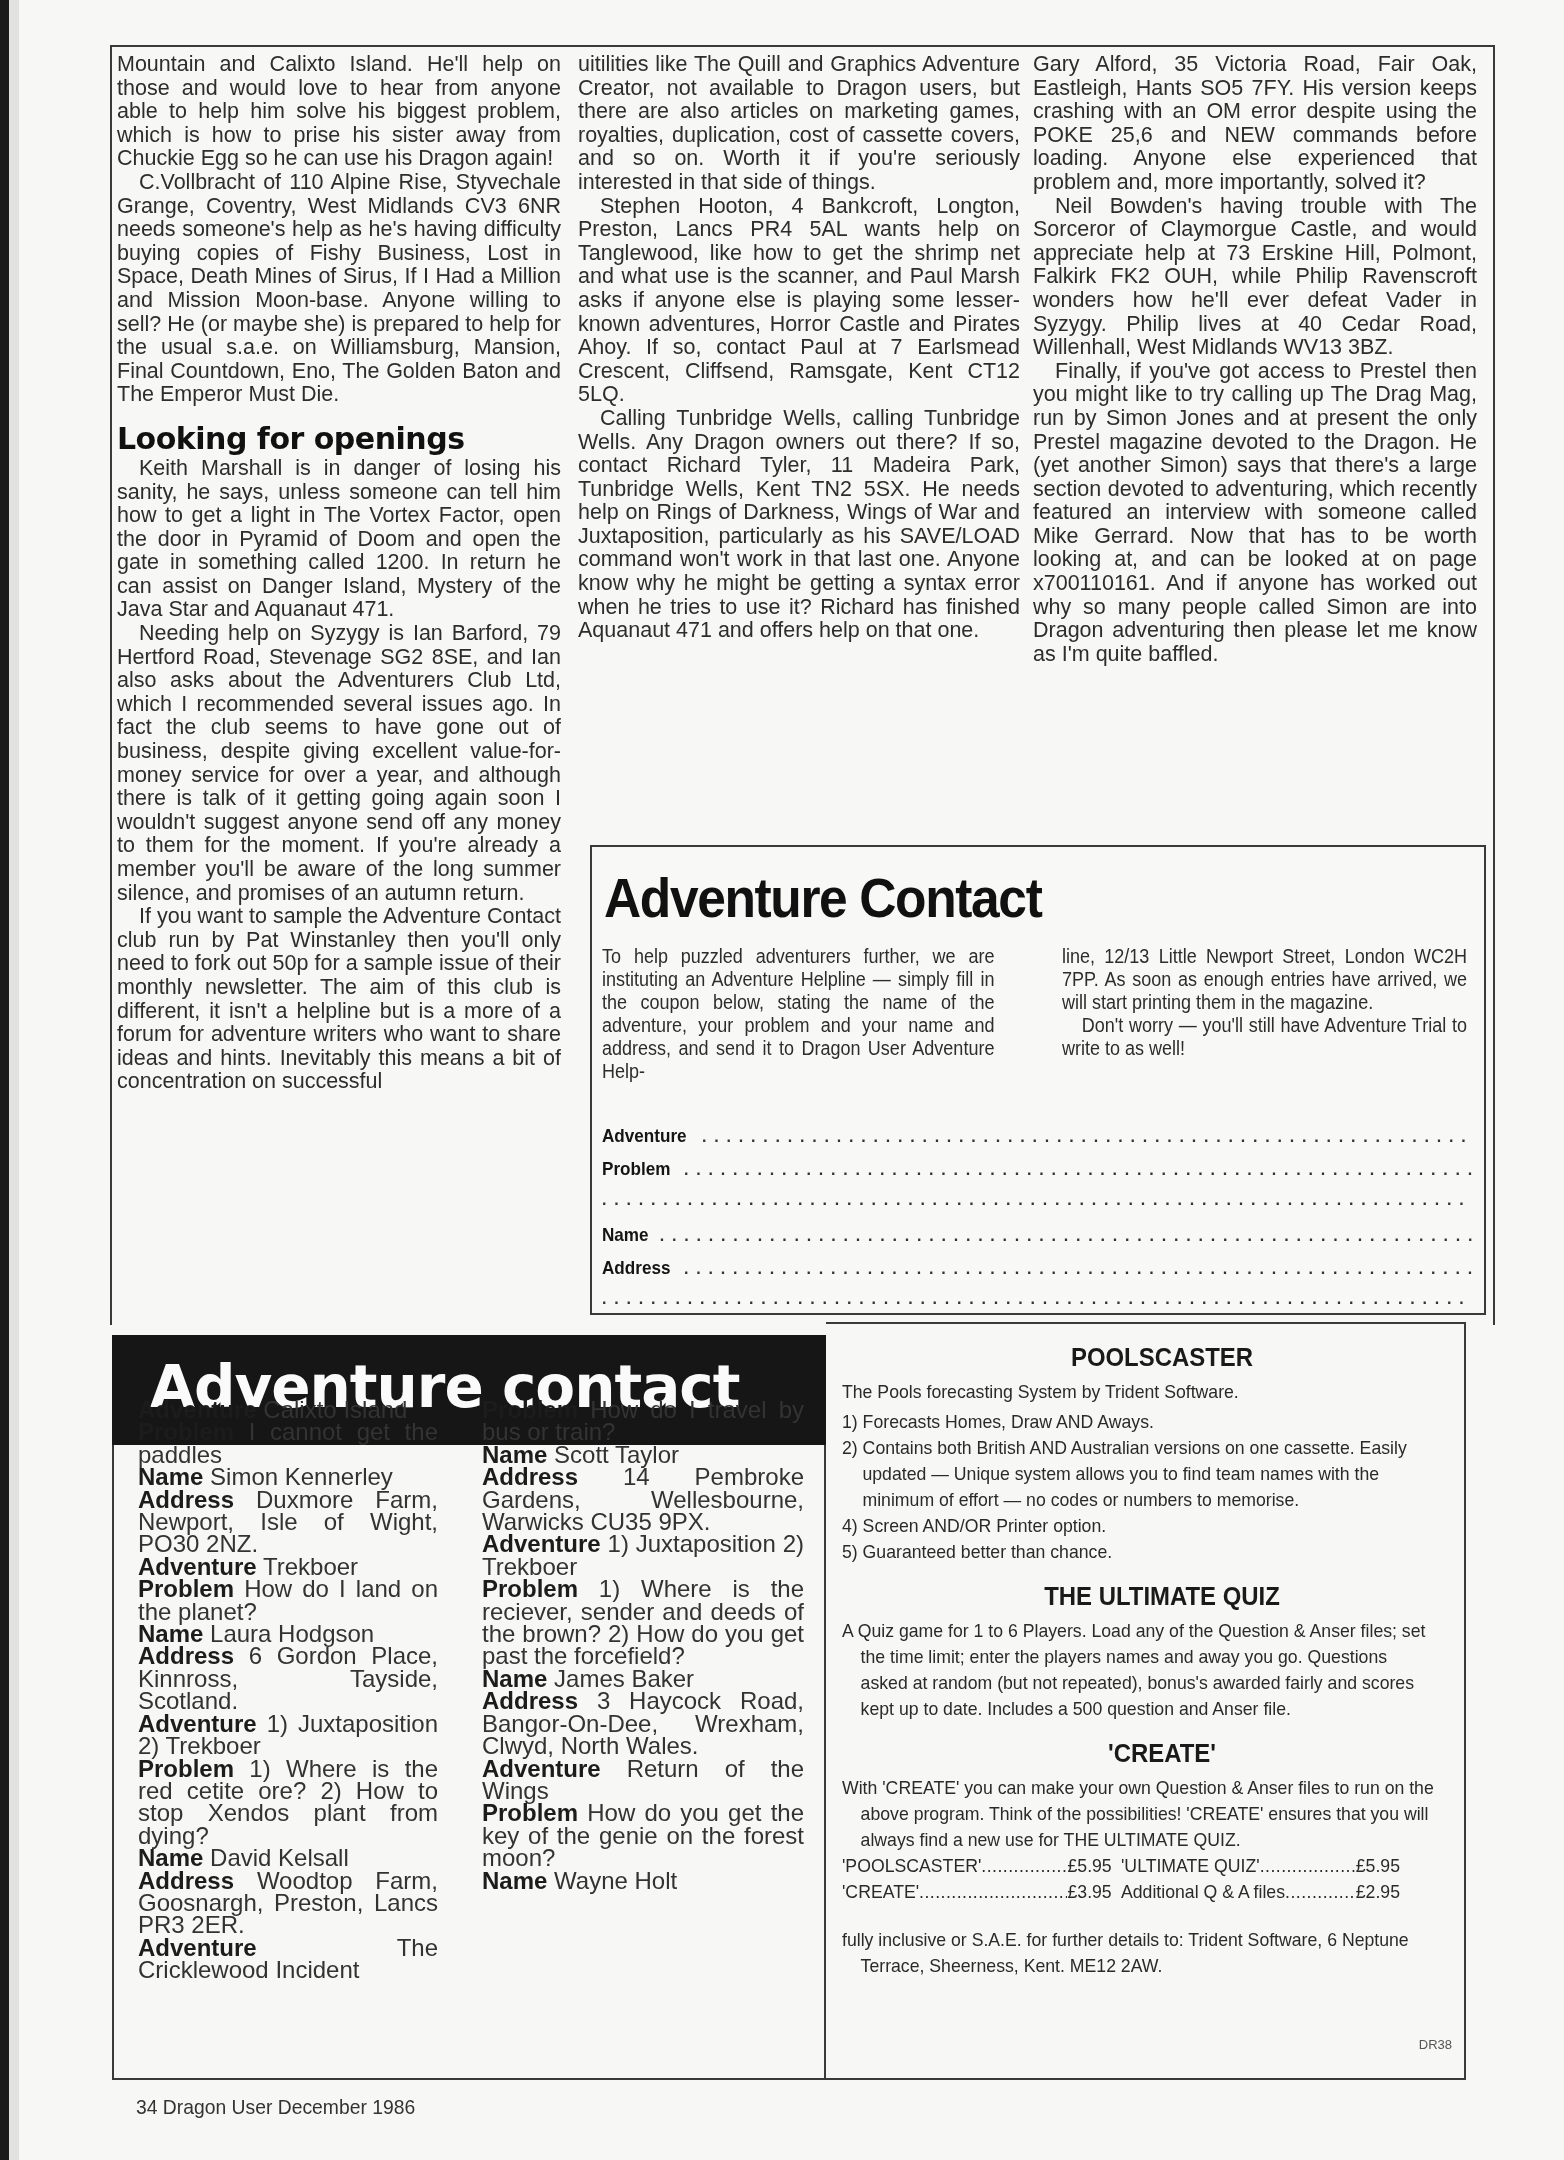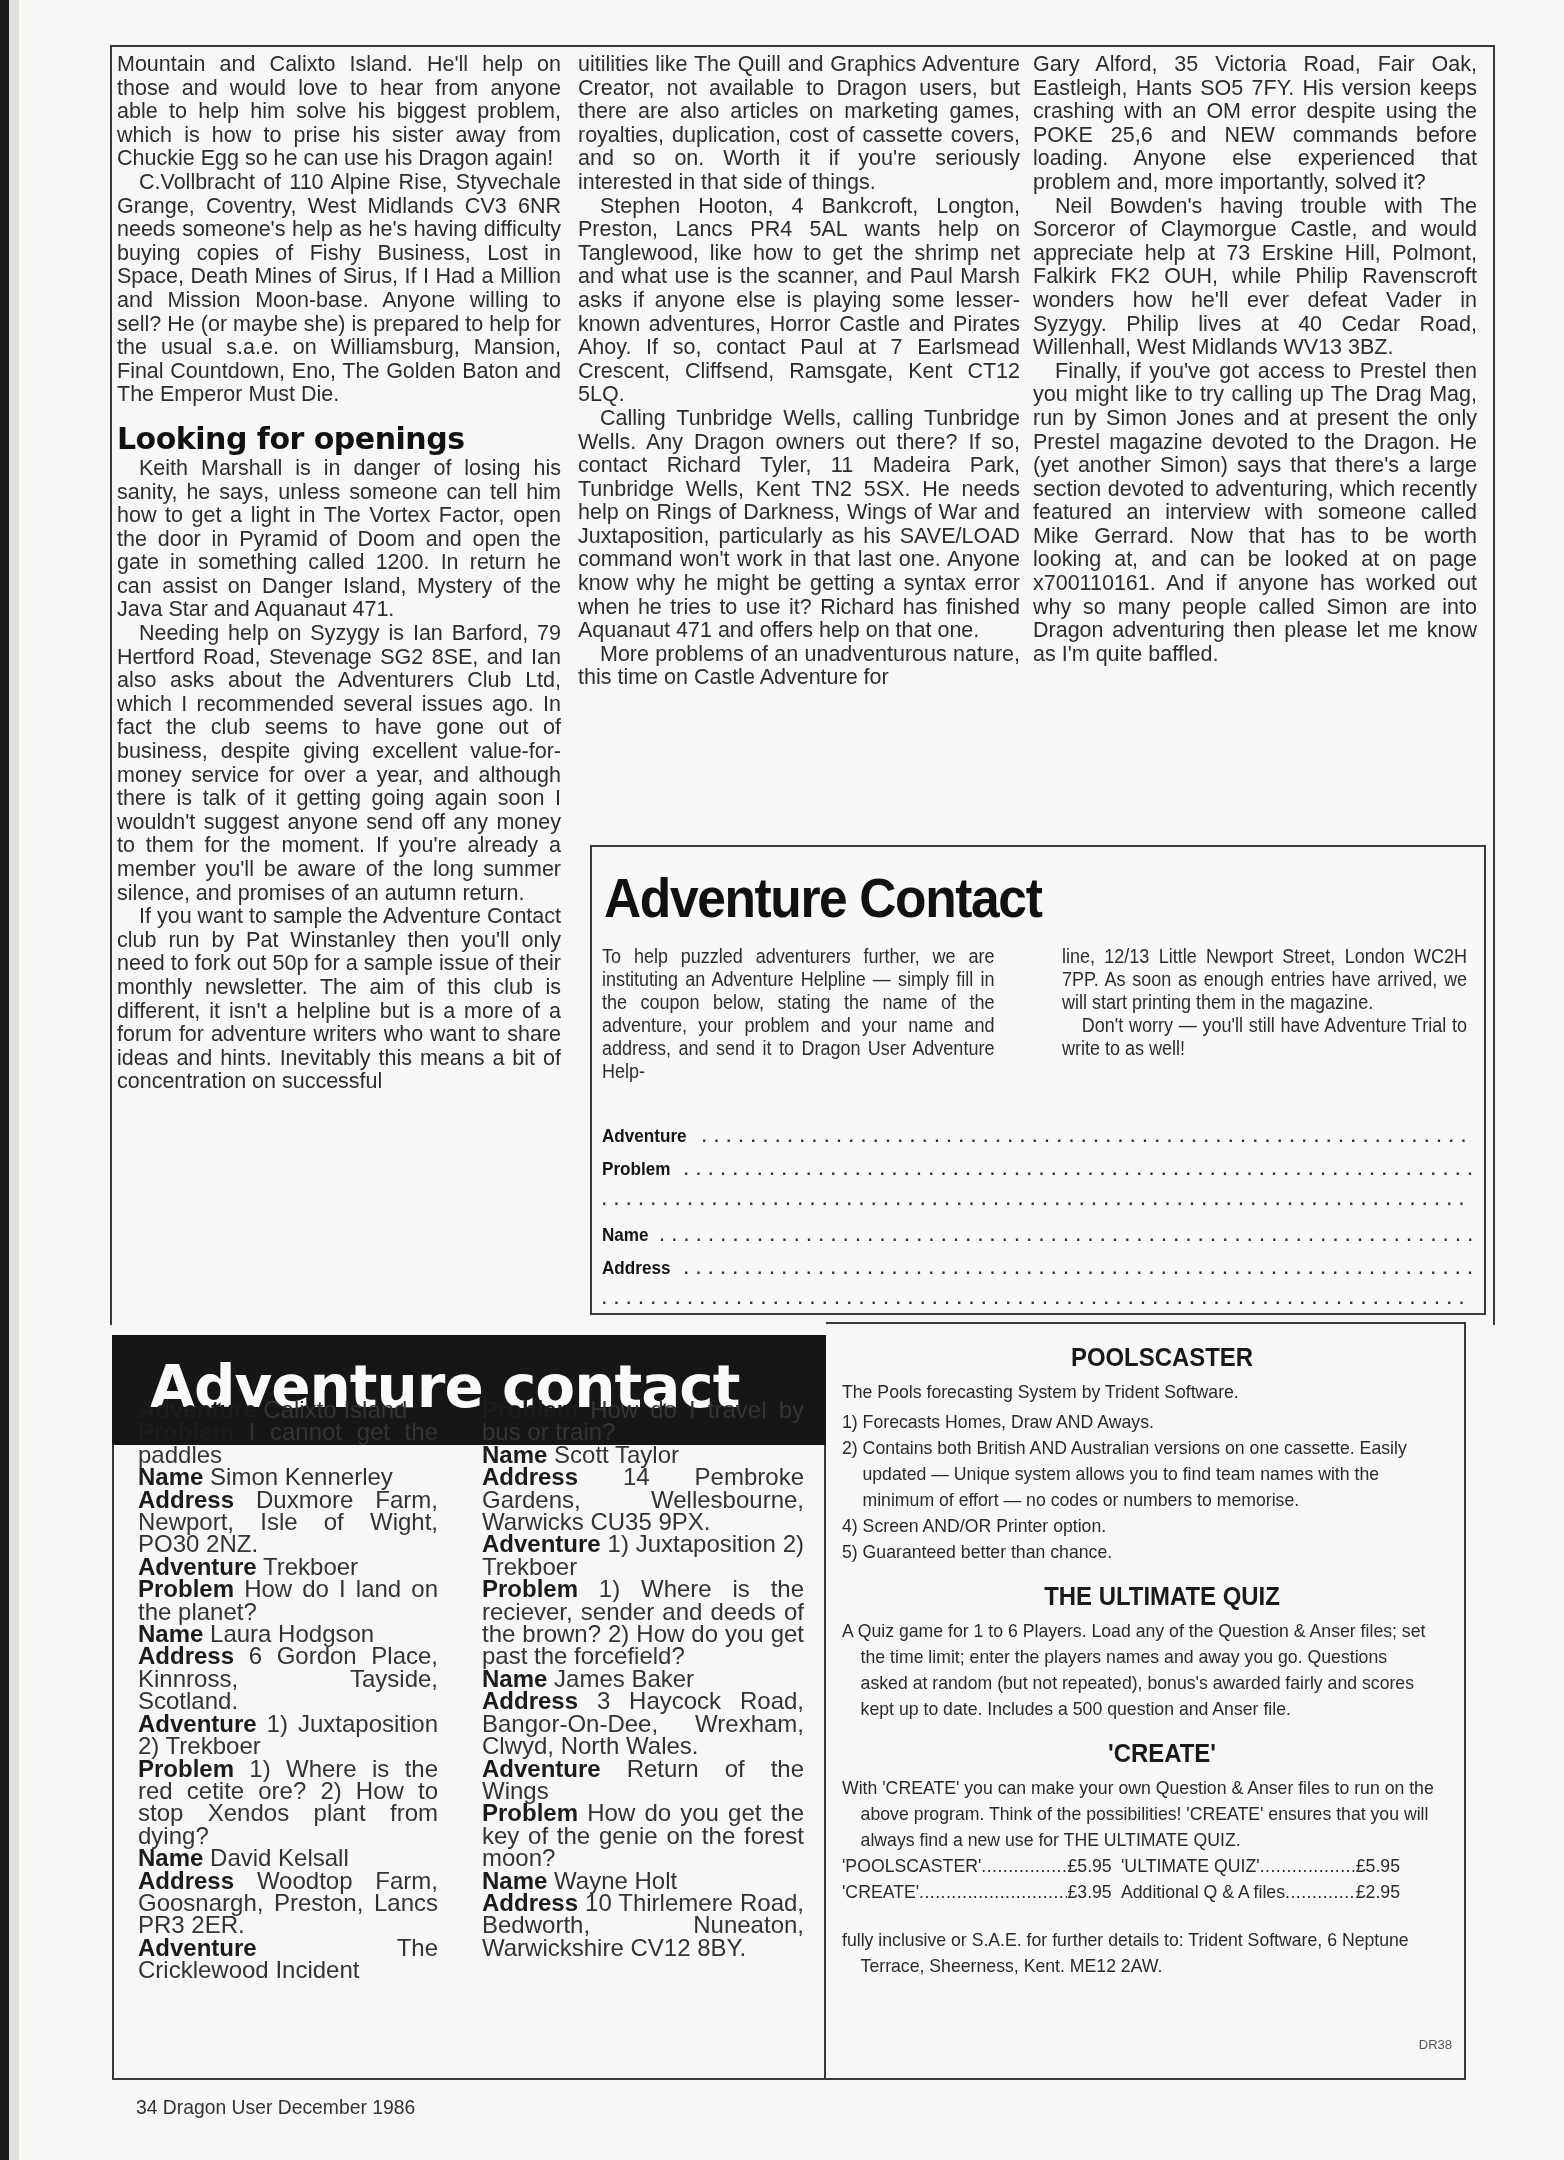--- a/index.html
+++ b/index.html
@@ -122,21 +122,20 @@
   <h2 class="sub-heading">Looking for openings</h2>
   <p class="ind">Keith Marshall is in danger of losing his sanity, he says, unless someone can tell him how to get a light in The Vortex Factor, open the door in Pyramid of Doom and open the gate in something called 1200. In return he can assist on Danger Island, Mystery of the Java Star and Aquanaut 471.</p>
   <p class="ind">Needing help on Syzygy is Ian Barford, 79 Hertford Road, Stevenage SG2 8SE, and Ian also asks about the Adventurers Club Ltd, which I recommended several issues ago. In fact the club seems to have gone out of business, despite giving excellent value-for-money service for over a year, and although there is talk of it getting going again soon I wouldn't suggest anyone send off any money to them for the moment. If you're already a member you'll be aware of the long summer silence, and promises of an autumn return.</p>
   <p class="ind">If you want to sample the Adventure Contact club run by Pat Winstanley then you'll only need to fork out 50p for a sample issue of their monthly newsletter. The aim of this club is different, it isn't a helpline but is a more of a forum for adventure writers who want to share ideas and hints. Inevitably this means a bit of concentration on successful</p>
 </div>
 
 <div class="col col2">
   <p>uitilities like The Quill and Graphics Adventure Creator, not available to Dragon users, but there are also articles on marketing games, royalties, duplication, cost of cassette covers, and so on. Worth it if you're seriously interested in that side of things.</p>
   <p class="ind">Stephen Hooton, 4 Bankcroft, Longton, Preston, Lancs PR4 5AL wants help on Tanglewood, like how to get the shrimp net and what use is the scanner, and Paul Marsh asks if anyone else is playing some lesser-known adventures, Horror Castle and Pirates Ahoy. If so, contact Paul at 7 Earlsmead Crescent, Cliffsend, Ramsgate, Kent CT12 5LQ.</p>
   <p class="ind">Calling Tunbridge Wells, calling Tunbridge Wells. Any Dragon owners out there? If so, contact Richard Tyler, 11 Madeira Park, Tunbridge Wells, Kent TN2 5SX. He needs help on Rings of Darkness, Wings of War and Juxtaposition, particularly as his SAVE/LOAD command won't work in that last one. Anyone know why he might be getting a syntax error when he tries to use it? Richard has finished Aquanaut 471 and offers help on that one.</p>
-  <p class="ind">More problems of an unadventurous nature, this time on Castle Adventure for</p>
 </div>
 
 <div class="col col3">
   <p>Gary Alford, 35 Victoria Road, Fair Oak, Eastleigh, Hants SO5 7FY. His version keeps crashing with an OM error despite using the POKE 25,6 and NEW commands before loading. Anyone else experienced that problem and, more importantly, solved it?</p>
   <p class="ind">Neil Bowden's having trouble with The Sorceror of Claymorgue Castle, and would appreciate help at 73 Erskine Hill, Polmont, Falkirk FK2 OUH, while Philip Ravenscroft wonders how he'll ever defeat Vader in Syzygy. Philip lives at 40 Cedar Road, Willenhall, West Midlands WV13 3BZ.</p>
   <p class="ind">Finally, if you've got access to Prestel then you might like to try calling up The Drag Mag, run by Simon Jones and at present the only Prestel magazine devoted to the Dragon. He (yet another Simon) says that there's a large section devoted to adventuring, which recently featured an interview with someone called Mike Gerrard. Now that has to be worth looking at, and can be looked at on page x700110161. And if anyone has worked out why so many people called Simon are into Dragon adventuring then please let me know as I'm quite baffled.</p>
 </div>
 
 <div class="coupon">
   <div class="coupon-title">Adventure Contact</div>
@@ -203,21 +202,20 @@
   <p class="e"><span class="lbl">Address</span> <span>14 Pembroke Gardens, Wellesbourne, Warwicks CU35 9PX.</span></p>
 
   <p class="e"><span class="lbl">Adventure</span> <span>1) Juxtaposition 2) Trekboer</span></p>
   <p class="e"><span class="lbl">Problem</span> <span>1) Where is the reciever, sender and deeds of the brown? 2) How do you get past the forcefield?</span></p>
   <p class="e"><span class="lbl">Name</span> <span>James Baker</span></p>
   <p class="e"><span class="lbl">Address</span> <span>3 Haycock Road, Bangor-On-Dee, Wrexham, Clwyd, North Wales.</span></p>
 
   <p class="e"><span class="lbl">Adventure</span> <span>Return of the Wings</span></p>
   <p class="e"><span class="lbl">Problem</span> <span>How do you get the key of the genie on the forest moon?</span></p>
   <p class="e"><span class="lbl">Name</span> <span>Wayne Holt</span></p>
-  <p class="e"><span class="lbl">Address</span> <span>10 Thirlemere Road, Bedworth, Nuneaton, Warwickshire CV12 8BY.</span></p>
 </div>
 
 <div class="ad-panel">
   <div class="ad-panel-inner">
     <h3 class="ad-h">POOLSCASTER</h3>
     <p class="ad-p" style="margin-top:6px">The Pools forecasting System by Trident Software.</p>
     <ul class="ad-list">
       <li>1) Forecasts Homes, Draw AND Aways.</li>
       <li>2) Contains both British AND Australian versions on one cassette. Easily updated — Unique system allows you to find team names with the minimum of effort — no codes or numbers to memorise.</li>
       <li>4) Screen AND/OR Printer option.</li>

